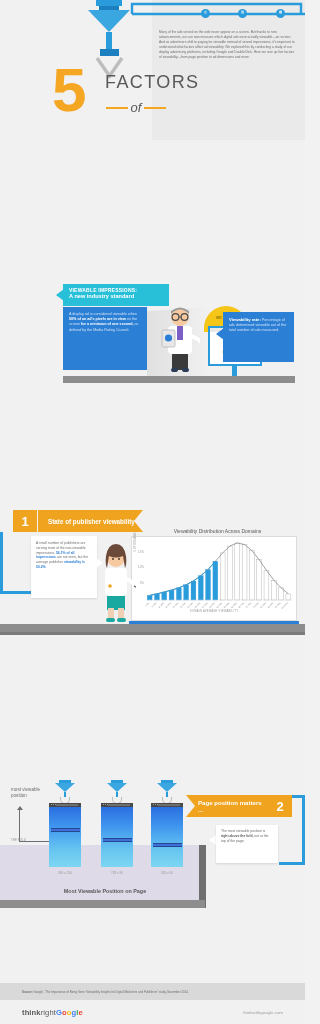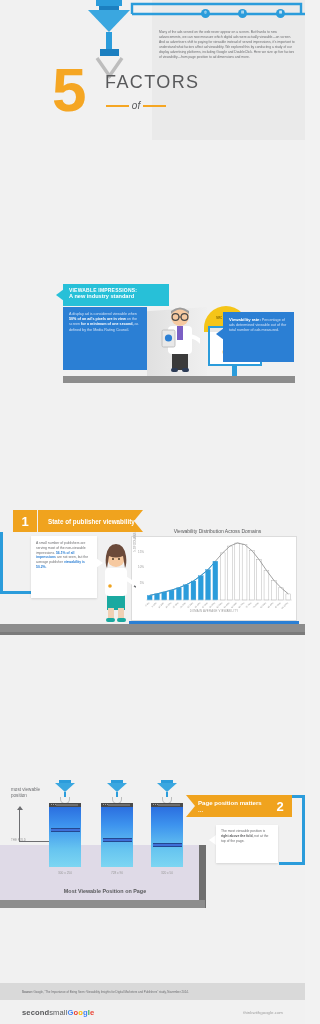--- a/index.html
+++ b/index.html
@@ -17,21 +17,21 @@
   #crane-cone{position:absolute;left:88px;top:10px;width:0;height:0;border-left:21px solid transparent;border-right:21px solid transparent;border-top:22px solid #3aa7e0}
   #crane-rope{position:absolute;left:106px;top:32px;width:6px;height:18px;background:#2b9cdb}
   #crane-block{position:absolute;left:100px;top:49px;width:19px;height:7px;background:#1b7fc0}
   #hook{position:absolute;left:94px;top:56px;width:31px;height:24px}
   #hook svg{display:block}
   
   #big5{position:absolute;left:52px;top:62px;font-size:62px;font-weight:bold;color:#f5a623;line-height:56px;letter-spacing:-3px}
   #factors{position:absolute;left:105px;top:72px;font-size:18px;color:#58595b;letter-spacing:1.4px;font-weight:400}
   #of-wrap{position:absolute;left:106px;top:100px;width:60px;display:flex;align-items:center;gap:3px}
   .of-rule{height:2px;background:#f5a623;flex:1}
-  #of-txt{font-size:10px;font-style:italic;color:#58595b}
+  #of-txt{font-size:13px;font-style:italic;color:#58595b}
   #viewability{position:absolute;left:106px;top:112px;font-size:20px;font-weight:bold;color:#414042;letter-spacing:0.3px}
   
   #hdr-circuit{position:absolute;left:128px;top:0px;width:177px;height:18px}
   .cnode{position:absolute;width:9px;height:9px;border-radius:50%;background:#2b9cdb}
   .cnode span{position:absolute;left:0;top:1.2px;width:9px;text-align:center;font-size:3.4px;color:#fff}
 
   
   #band{position:absolute;left:0;top:140px;width:305px;height:112px;background:#f1f1f1}
   #vi-banner{position:absolute;left:63px;top:144px;width:106px;height:22px;background:#27c0d8;color:#fff;padding:3px 6px}
   #vi-banner .l1{font-size:5px;font-weight:bold;letter-spacing:.2px}
@@ -458,17 +458,17 @@
     
   </div>
 
   <div id="src">
     <div id="src-txt">
       <b>Source:</b><span> Google, “The Importance of Being Seen: Viewability Insights for Digital Marketers and Publishers” study, November 2014.</span>
     </div>
   </div>
   <div id="foot">
     <div id="twg">
-      <b>second</b><span>small</span><span><span class="g1">G</span><span class="g2">o</span><span class="g3">o</span><span class="g4">g</span><span class="g5">l</span><span class="g6">e</span></span>
+      <b>think</b><span>right</span><span><span class="g1">G</span><span class="g2">o</span><span class="g3">o</span><span class="g4">g</span><span class="g5">l</span><span class="g6">e</span></span>
     </div>
     <div id="foot-url">thinkwithgoogle.com</div>
   </div>
 </div>
 
 </body></html>

